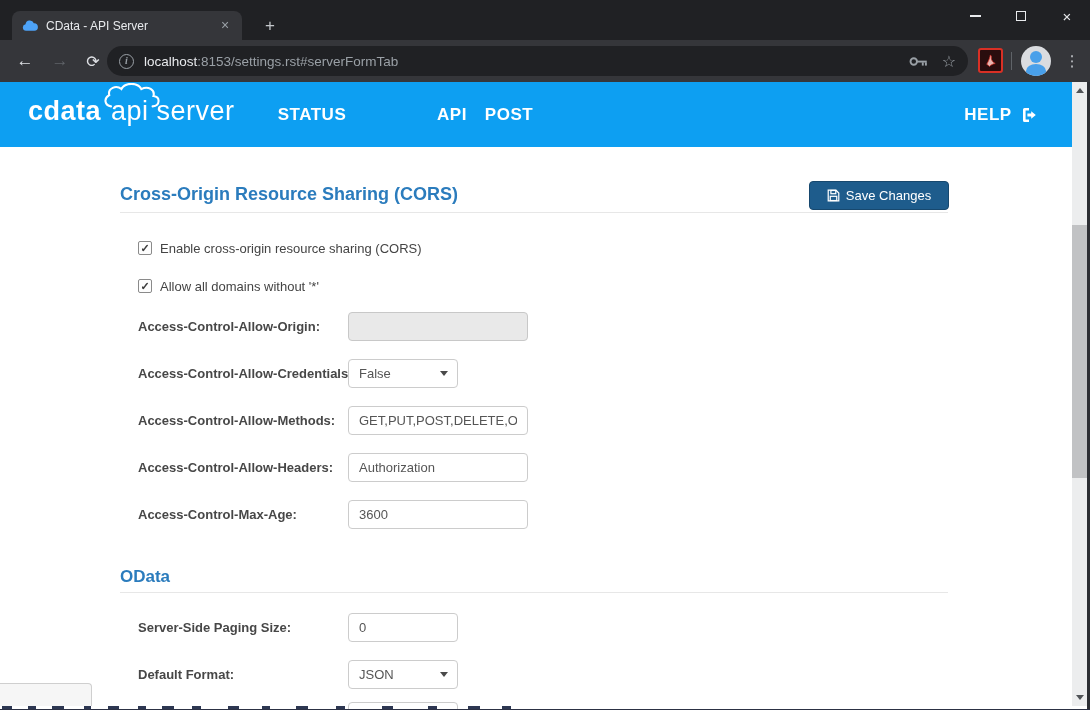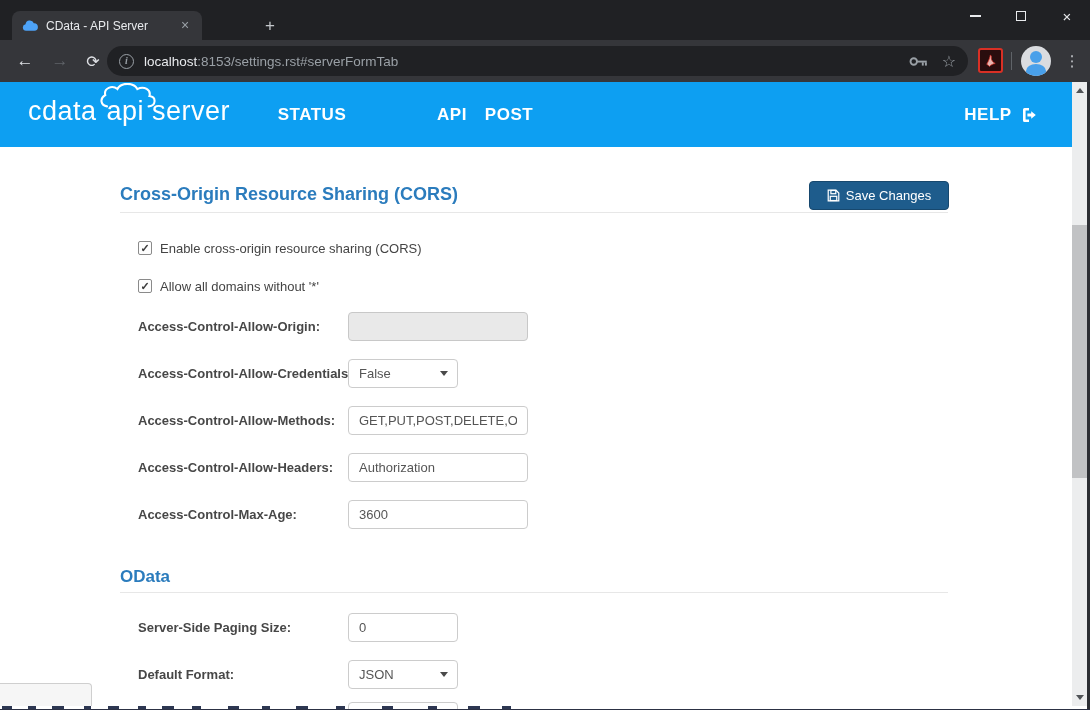--- a/index.html
+++ b/index.html
@@ -1,21 +1,21 @@
 <!DOCTYPE html>
 <html><head>
 <meta charset="utf-8">
 <style>
   * { margin:0; padding:0; box-sizing:border-box; }
   body { font-family:"Liberation Sans", sans-serif; background:#000; }
   .screen { position:relative; width:1090px; height:710px; background:#fff; overflow:hidden; }
 
   
   .titlebar { position:absolute; left:0; top:0; width:1090px; height:40px; background:#202124; }
-  .tab { position:absolute; left:12px; top:11px; width:190px; height:29px; background:#35363a;
+  .tab { position:absolute; left:12px; top:11px; width:230px; height:29px; background:#35363a;
          border-radius:8px 8px 0 0; display:flex; align-items:center; padding:0 8px 0 10px; }
   .tab-favicon { width:16px; height:12px; margin-right:8px; flex:0 0 auto; }
   .tab-title { color:#e8eaed; font-size:12px; white-space:nowrap; overflow:hidden; flex:1; }
   .tab-close { color:#9aa0a6; font-size:14px; width:18px; height:18px; line-height:17px; text-align:center;
                border-radius:50%; margin-left:6px; }
   .newtab-btn { position:absolute; left:258px; top:14px; width:24px; height:24px; color:#c4c7cb;
                 font-size:17px; font-weight:300; text-align:center; line-height:23px; border-radius:50%; }
   .win-controls { position:absolute; right:0; top:0; height:32px; display:flex; }
   .win-btn { width:46px; height:32px; display:flex; align-items:center; justify-content:center; color:#e8eaed; }
   .win-btn .bar { width:11px; height:1.5px; background:#e8eaed; }
@@ -42,21 +42,21 @@
   .avatar { position:absolute; left:1021px; top:46px; width:30px; height:30px; border-radius:50%;
             background:#dadce0; overflow:hidden; }
   .avatar .head { position:absolute; left:9px; top:5px; width:12px; height:12px; border-radius:50%; background:#49a0ea; }
   .avatar .body { position:absolute; left:5px; top:18px; width:20px; height:14px; border-radius:50% 50% 0 0; background:#49a0ea; }
   .menu-dots { position:absolute; left:1059px; top:46px; width:26px; height:30px; color:#c4c7cb;
                font-size:15px; text-align:center; line-height:30px; }
 
   
   .appbar { position:absolute; left:0; top:82px; width:1090px; height:65px; background:#0d9ff2; }
   .logo { position:absolute; left:28px; top:14px; color:#fff; display:flex; align-items:baseline; }
-  .logo-brand { font-size:27px; font-weight:400; letter-spacing:.5px; }
+  .logo-brand { font-size:27px; font-weight:700; letter-spacing:.5px; }
   .logo-product { font-size:27px; font-weight:300; margin-left:10px; position:relative; letter-spacing:.5px; }
   .logo-cloud { position:absolute; left:-10px; top:-13px; }
   .appnav-item { position:absolute; top:0; height:65px; line-height:65px; text-align:center; color:#fff;
                  font-size:17px; font-weight:700; letter-spacing:.5px; cursor:default; }
   .appnav-item.active { background:#efefef; color:#58595b; }
   .logout { position:absolute; left:1022px; top:25px; width:16px; height:16px; }
 
   
   .h-section { position:absolute; left:120px; width:828px; color:#2b7cbd; font-weight:700; }
   .h-cors { top:184px; font-size:18px; }

